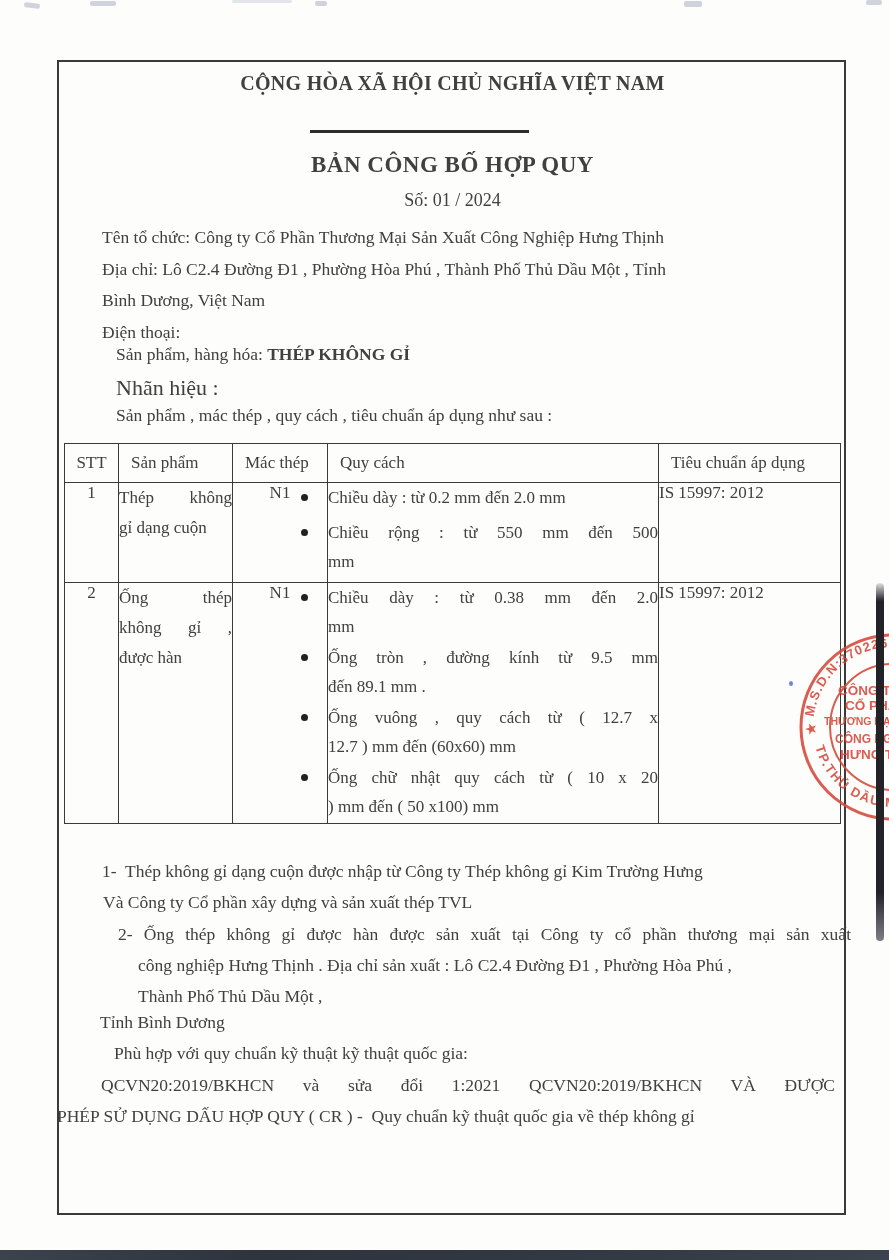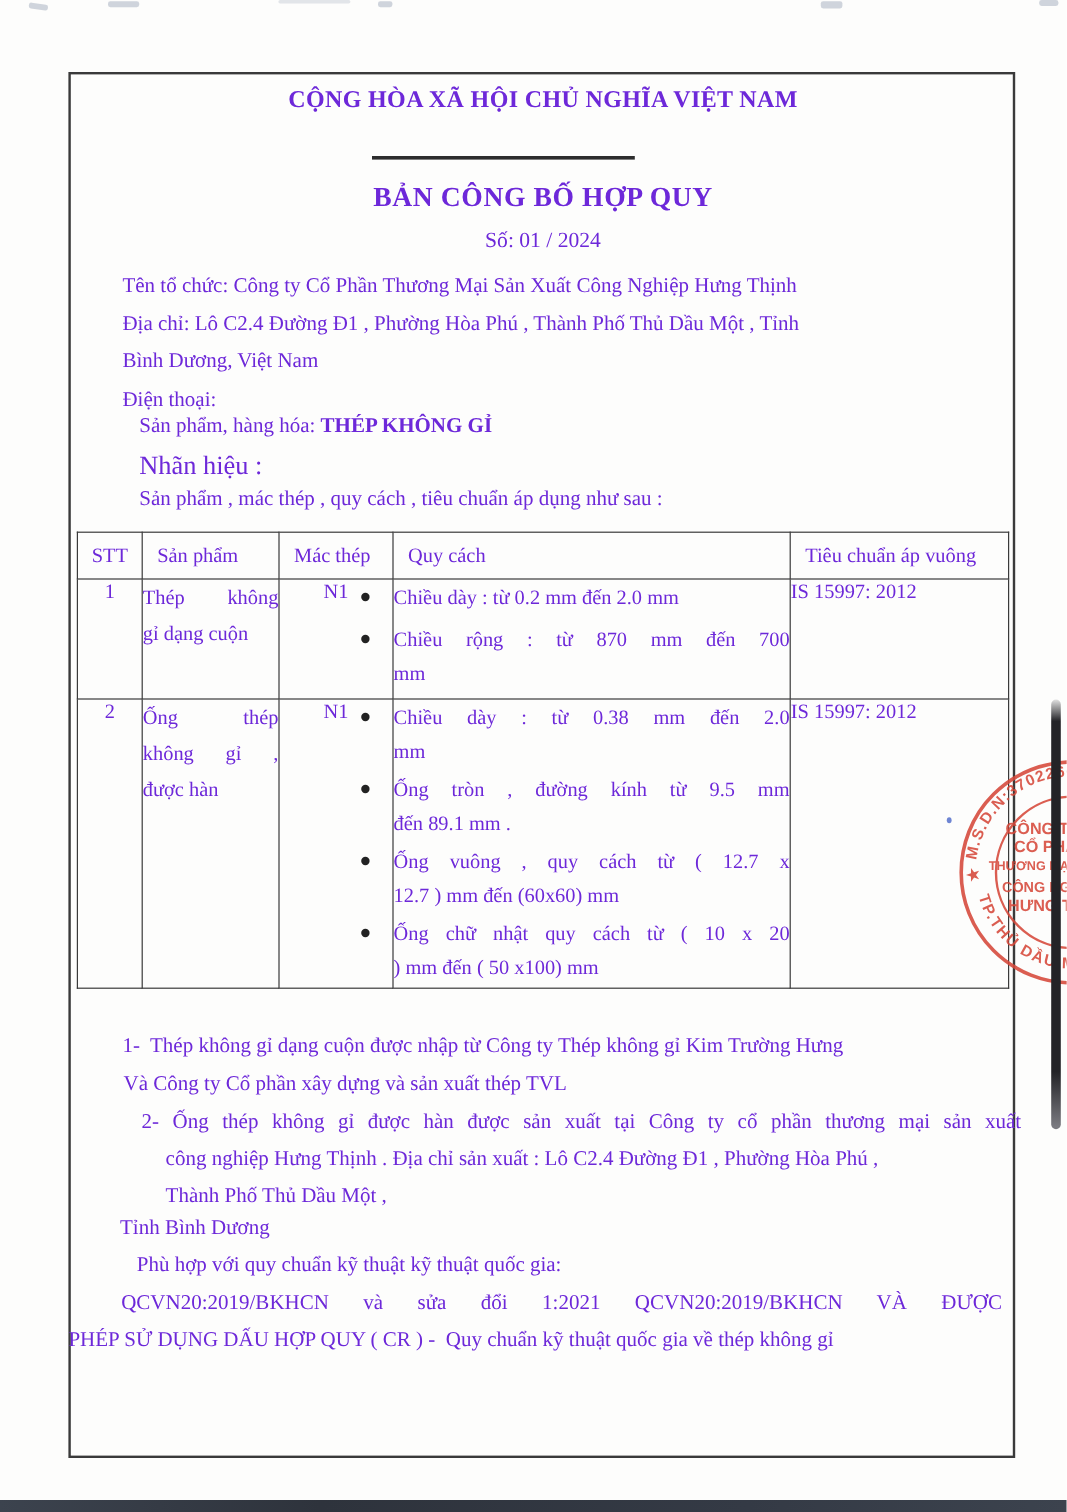--- a/index.html
+++ b/index.html
@@ -1,18 +1,18 @@
 <!DOCTYPE html>
 <html><head>
 <meta charset="utf-8">
 <style>
   html,body{margin:0;padding:0;}
   body{width:889px;height:1260px;background:#ffffff;}
   .page{position:relative;width:889px;height:1260px;background:#fdfdfc;overflow:hidden;
-        font-family:"Liberation Serif","DejaVu Serif",serif;color:#6d28d9;}
+        font-family:"Liberation Serif","DejaVu Serif",serif;color:#404040;}
   .abs{position:absolute;}
   .line{white-space:pre;}
   .j{white-space:normal;text-align:justify;text-align-last:justify;}
   .center{left:57px;width:791px;text-align:center;}
 
   
   .frame{left:57px;top:60px;width:789px;height:1155px;border:2px solid #3a3a3a;box-sizing:border-box;}
 
   
   .nat1{top:72px;font-size:20px;font-weight:bold;letter-spacing:.3px;}
@@ -114,35 +114,35 @@
         <col style="width:95px">
         <col style="width:331px">
         <col style="width:182px">
       </colgroup>
     <tbody>
         <tr class="hd">
       <th class="c">STT</th>
       <th>Sản phẩm</th>
       <th>Mác thép</th>
       <th>Quy cách</th>
-      <th>Tiêu chuẩn áp vuông</th>
+      <th>Tiêu chuẩn áp dụng</th>
     </tr>
     <tr class="r1">
       <td class="stt">1</td>
       <td class="prod">
         <div class="pl j">Thép không</div>
         <div class="pl line">gỉ dạng cuộn</div>
       </td>
       <td class="grade">N1</td>
       <td class="specs">
         <div class="spec-item">
           <div class="sline line">Chiều dày : từ 0.2 mm đến 2.0 mm</div>
         </div>
         <div class="spec-item">
-          <div class="sline j">Chiều rộng : từ 870 mm đến 700</div>
+          <div class="sline j">Chiều rộng : từ 550 mm đến 500</div>
           <div class="sline line">mm</div>
         </div>
       </td>
       <td class="std">IS 15997: 2012</td>
     </tr>
     <tr class="r2">
       <td class="stt">2</td>
       <td class="prod">
         <div class="pl j">Ống thép</div>
         <div class="pl j">không gỉ ,</div>

